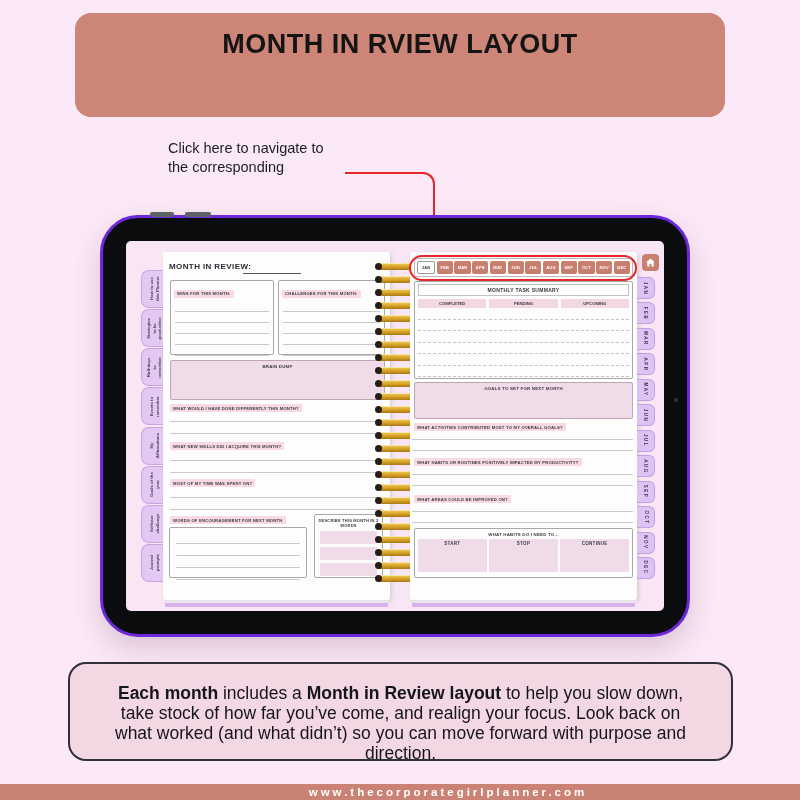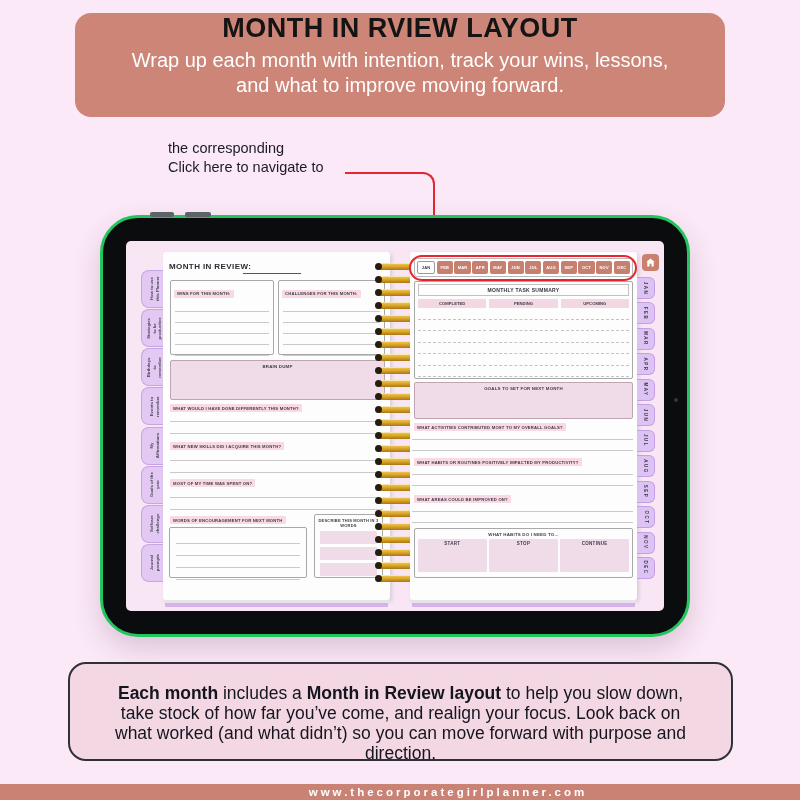--- a/index.html
+++ b/index.html
@@ -2,32 +2,32 @@
 <html><head>
 <meta charset="utf-8">
 <style>
   html,body{margin:0;padding:0;}
   body{width:800px;height:800px;overflow:hidden;background:#fbe9f7;
        font-family:"Liberation Sans",sans-serif;position:relative;}
   .abs{position:absolute;}
 
   
   .banner{left:75px;top:13px;width:650px;height:104px;background:#cc8577;border-radius:16px;text-align:center;}
-  .banner-title{font-size:27px;font-weight:bold;letter-spacing:.5px;color:#141414;}
+  .banner-title{margin-top:16px;font-size:27px;font-weight:bold;letter-spacing:.5px;color:#141414;}
   .banner-sub{width:570px;margin:4px auto 0;font-size:20px;line-height:25px;color:#ffffff;}
 
   
   .annotation{left:168px;top:139px;width:200px;font-size:14.5px;line-height:18.5px;color:#1b1b26;}
   .annotation .bold{font-weight:bold;}
   .connector{left:345px;top:172px;width:88px;height:84px;border-top:2.5px solid #e8252c;
              border-right:2.5px solid #e8252c;border-top-right-radius:12px;pointer-events:none;}
   .connector-dot{left:428px;top:249px;width:9px;height:9px;border-radius:50%;background:#e8252c;}
 
   
-  .tablet{left:100px;top:215px;width:590px;height:422px;background:#0b0c0e;border:3px solid #22c55e;
+  .tablet{left:100px;top:215px;width:590px;height:422px;background:#0b0c0e;border:3px solid #6d28d9;
           border-radius:38px;box-shadow:0 12px 28px rgba(95,45,85,.2);box-sizing:border-box;}
   .t-btn{position:absolute;top:-6px;height:5px;background:#5d6468;border-radius:2px;}
   .t-btn.b1{left:47px;width:24px;} .t-btn.b2{left:82px;width:26px;}
   .t-cam{position:absolute;right:9px;top:180px;width:4px;height:4px;border-radius:50%;background:#30373b;}
   .screen{position:absolute;left:23px;top:23px;width:538px;height:370px;background:#f8e6f5;border-radius:5px;}
 
   
   .page{position:absolute;top:11px;width:227px;height:348px;background:#fdfdfd;border-radius:3px;
         box-shadow:0 4px 0 -1px #e6e4e8,0 9px 0 -2px #d6b1ea,2px 2px 4px rgba(0,0,0,.12);}
   .page-left{left:37px;} .page-right{left:284px;}
@@ -104,26 +104,25 @@
   .bottom-text{padding:19px 36px 0;text-align:center;font-size:17.5px;line-height:20px;color:#15151f;}
   .bottom-text .bold{font-weight:bold;}
   .footer{left:0;top:784px;width:800px;height:16px;background:#ca8275;display:flex;align-items:center;justify-content:center;padding-left:48px;}
   .footer span{color:#fff;font-size:11.5px;font-weight:bold;letter-spacing:3px;}
 </style>
 </head>
 <body>
 
 <div class="abs banner">
   <div class="banner-title">MONTH IN RVIEW LAYOUT</div>
-  <div class="banner-sub">Wrap up each month with intention, track your wins, lessons, and what to improve moving forward.</div>
 </div>
 
 <div class="abs annotation">
+    <div>Click here to navigate to</div>
     <div>the corresponding</div>
-    <div>Click here to navigate to</div>
   </div>
 <div class="abs connector"></div>
 <div class="abs connector-dot"></div>
 
 <div class="abs tablet">
   <div class="t-btn b1"></div>
   <div class="t-btn b2"></div>
   <div class="t-cam"></div>
 
   <div class="screen">

